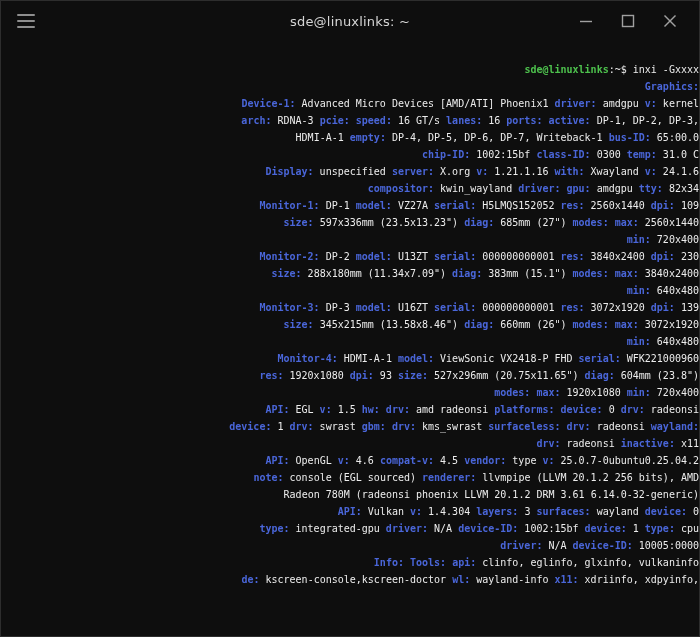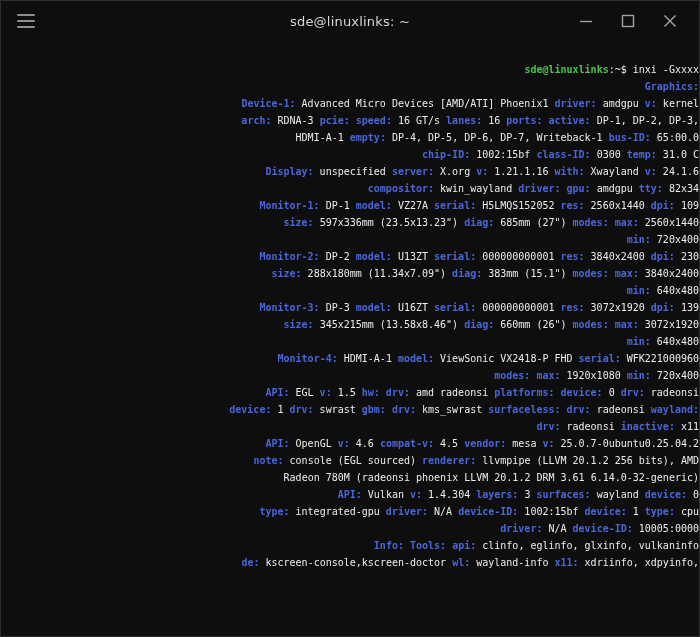--- a/index.html
+++ b/index.html
@@ -122,25 +122,26 @@
       <div class="line"><span class="key">  Monitor-1:</span><span class="plain"> DP-1 </span><span class="key">model:</span><span class="plain"> VZ27A </span><span class="key">serial:</span><span class="plain"> H5LMQS152052 </span><span class="key">res:</span><span class="plain"> 2560x1440 </span><span class="key">dpi:</span><span class="plain"> 109</span></div>
       <div class="line"><span class="key">    size:</span><span class="plain"> 597x336mm (23.5x13.23") </span><span class="key">diag:</span><span class="plain"> 685mm (27") </span><span class="key">modes:</span><span class="plain"> </span><span class="key">max:</span><span class="plain"> 2560x1440</span></div>
       <div class="line"><span class="key">    min:</span><span class="plain"> 720x400</span></div>
       <div class="line"><span class="key">  Monitor-2:</span><span class="plain"> DP-2 </span><span class="key">model:</span><span class="plain"> U13ZT </span><span class="key">serial:</span><span class="plain"> 000000000001 </span><span class="key">res:</span><span class="plain"> 3840x2400 </span><span class="key">dpi:</span><span class="plain"> 230</span></div>
       <div class="line"><span class="key">    size:</span><span class="plain"> 288x180mm (11.34x7.09") </span><span class="key">diag:</span><span class="plain"> 383mm (15.1") </span><span class="key">modes:</span><span class="plain"> </span><span class="key">max:</span><span class="plain"> 3840x2400</span></div>
       <div class="line"><span class="key">    min:</span><span class="plain"> 640x480</span></div>
       <div class="line"><span class="key">  Monitor-3:</span><span class="plain"> DP-3 </span><span class="key">model:</span><span class="plain"> U16ZT </span><span class="key">serial:</span><span class="plain"> 000000000001 </span><span class="key">res:</span><span class="plain"> 3072x1920 </span><span class="key">dpi:</span><span class="plain"> 139</span></div>
       <div class="line"><span class="key">    size:</span><span class="plain"> 345x215mm (13.58x8.46") </span><span class="key">diag:</span><span class="plain"> 660mm (26") </span><span class="key">modes:</span><span class="plain"> </span><span class="key">max:</span><span class="plain"> 3072x1920</span></div>
       <div class="line"><span class="key">    min:</span><span class="plain"> 640x480</span></div>
       <div class="line"><span class="key">  Monitor-4:</span><span class="plain"> HDMI-A-1 </span><span class="key">model:</span><span class="plain"> ViewSonic VX2418-P FHD </span><span class="key">serial:</span><span class="plain"> WFK221000960</span></div>
+      <div class="line"><span class="key">    res:</span><span class="plain"> 1920x1080 </span><span class="key">dpi:</span><span class="plain"> 93 </span><span class="key">size:</span><span class="plain"> 527x296mm (20.75x11.65") </span><span class="key">diag:</span><span class="plain"> 604mm (23.8")</span></div>
       <div class="line"><span class="key">    modes:</span><span class="plain"> </span><span class="key">max:</span><span class="plain"> 1920x1080 </span><span class="key">min:</span><span class="plain"> 720x400</span></div>
       <div class="line"><span class="key">  API:</span><span class="plain"> EGL </span><span class="key">v:</span><span class="plain"> 1.5 </span><span class="key">hw:</span><span class="plain"> </span><span class="key">drv:</span><span class="plain"> amd radeonsi </span><span class="key">platforms:</span><span class="plain"> </span><span class="key">device:</span><span class="plain"> 0 </span><span class="key">drv:</span><span class="plain"> radeonsi</span></div>
       <div class="line"><span class="key">    device:</span><span class="plain"> 1 </span><span class="key">drv:</span><span class="plain"> swrast </span><span class="key">gbm:</span><span class="plain"> </span><span class="key">drv:</span><span class="plain"> kms_swrast </span><span class="key">surfaceless:</span><span class="plain"> </span><span class="key">drv:</span><span class="plain"> radeonsi </span><span class="key">wayland:</span></div>
       <div class="line"><span class="key">    drv:</span><span class="plain"> radeonsi </span><span class="key">inactive:</span><span class="plain"> x11</span></div>
-      <div class="line"><span class="key">  API:</span><span class="plain"> OpenGL </span><span class="key">v:</span><span class="plain"> 4.6 </span><span class="key">compat-v:</span><span class="plain"> 4.5 </span><span class="key">vendor:</span><span class="plain"> mesa </span><span class="key">v:</span><span class="plain"> 25.0.7-0ubuntu0.25.04.2</span></div>
+      <div class="line"><span class="key">  API:</span><span class="plain"> OpenGL </span><span class="key">v:</span><span class="plain"> 4.6 </span><span class="key">compat-v:</span><span class="plain"> 4.5 </span><span class="key">vendor:</span><span class="plain"> type </span><span class="key">v:</span><span class="plain"> 25.0.7-0ubuntu0.25.04.2</span></div>
       <div class="line"><span class="key">    note:</span><span class="plain"> console (EGL sourced) </span><span class="key">renderer:</span><span class="plain"> llvmpipe (LLVM 20.1.2 256 bits), AMD</span></div>
       <div class="line"><span class="plain">    Radeon 780M (radeonsi phoenix LLVM 20.1.2 DRM 3.61 6.14.0-32-generic)</span></div>
       <div class="line"><span class="key">  API:</span><span class="plain"> Vulkan </span><span class="key">v:</span><span class="plain"> 1.4.304 </span><span class="key">layers:</span><span class="plain"> 3 </span><span class="key">surfaces:</span><span class="plain"> wayland </span><span class="key">device:</span><span class="plain"> 0</span></div>
       <div class="line"><span class="key">    type:</span><span class="plain"> integrated-gpu </span><span class="key">driver:</span><span class="plain"> N/A </span><span class="key">device-ID:</span><span class="plain"> 1002:15bf </span><span class="key">device:</span><span class="plain"> 1 </span><span class="key">type:</span><span class="plain"> cpu</span></div>
       <div class="line"><span class="key">    driver:</span><span class="plain"> N/A </span><span class="key">device-ID:</span><span class="plain"> 10005:0000</span></div>
       <div class="line"><span class="key">  Info:</span><span class="plain"> </span><span class="key">Tools:</span><span class="plain"> </span><span class="key">api:</span><span class="plain"> clinfo, eglinfo, glxinfo, vulkaninfo</span></div>
       <div class="line"><span class="key">    de:</span><span class="plain"> kscreen-console,kscreen-doctor </span><span class="key">wl:</span><span class="plain"> wayland-info </span><span class="key">x11:</span><span class="plain"> xdriinfo, xdpyinfo,</span></div>
     </div>
 
 </div>

